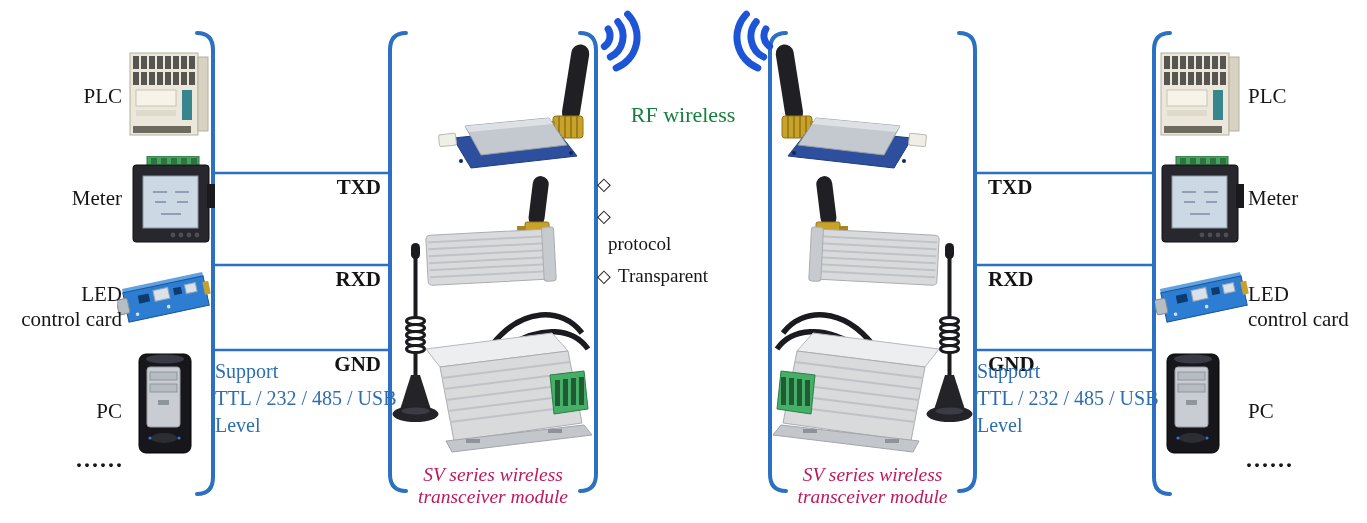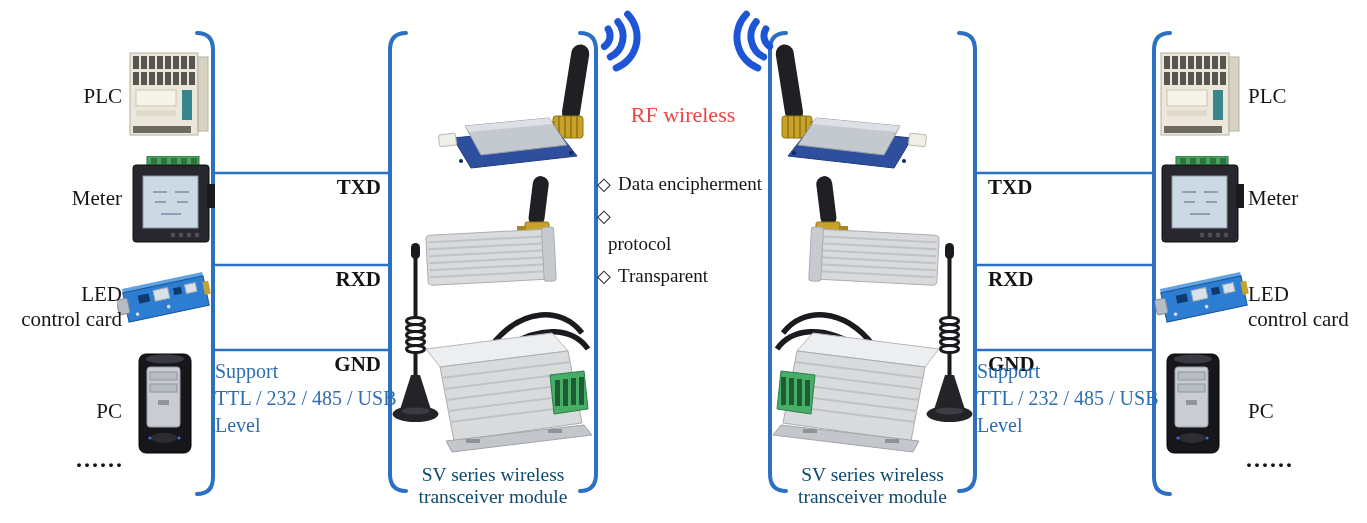--- a/index.html
+++ b/index.html
@@ -9,22 +9,22 @@
   }
   .abs{position:absolute;}
   svg.img{position:absolute;}
   
   .dev-lbl{font-size:21px;line-height:25px;white-space:nowrap;}
   .dev-lbl.right-col{text-align:left;}
   .dev-lbl.left-col{text-align:right;}
   .dots{font-size:24px;font-weight:bold;letter-spacing:2px;line-height:20px;}
   .sig-lbl{font-size:21px;font-weight:bold;white-space:nowrap;color:#131313;margin-top:29px;}
   .note{width:177px;font-size:20px;line-height:27px;color:#2e6eb0;white-space:nowrap;}
-  .caption{text-align:center;font-size:19.5px;line-height:21.5px;color:#0c4a6e;white-space:nowrap;}
-  .title{width:200px;text-align:center;font-size:22px;line-height:25px;color:#ef4444;white-space:nowrap;}
+  .caption{text-align:center;font-size:19.5px;line-height:21.5px;color:#be185d;white-space:nowrap;font-style:italic;}
+  .title{width:200px;text-align:center;font-size:22px;line-height:25px;color:#15803d;white-space:nowrap;}
   .features{width:180px;font-size:19px;}
   .feature{margin-bottom:4px;}
   .frow{display:flex;align-items:baseline;line-height:28px;white-space:nowrap;}
   .fm{width:21px;flex:0 0 21px;font-size:18px;}
   .fcont{margin-left:11px;line-height:28px;white-space:nowrap;}
 </style>
 </head>
 <body>
 
 <div id="stage">
@@ -250,21 +250,20 @@
     </svg>
 
   <div class="abs title" style="left:583px;top:102px">
     <div>RF wireless</div>
   </div>
 
   <div class="abs features" style="left:597px;top:170px">
     <div class="feature">
       <div class="frow">
         <span class="fm">◇</span>
-        <span>Data encipherment</span>
       </div>
     </div>
     <div class="feature">
       <div class="frow">
         <span class="fm">◇</span>
       </div>
       <div class="fcont">protocol</div>
     </div>
     <div class="feature">
       <div class="frow">

